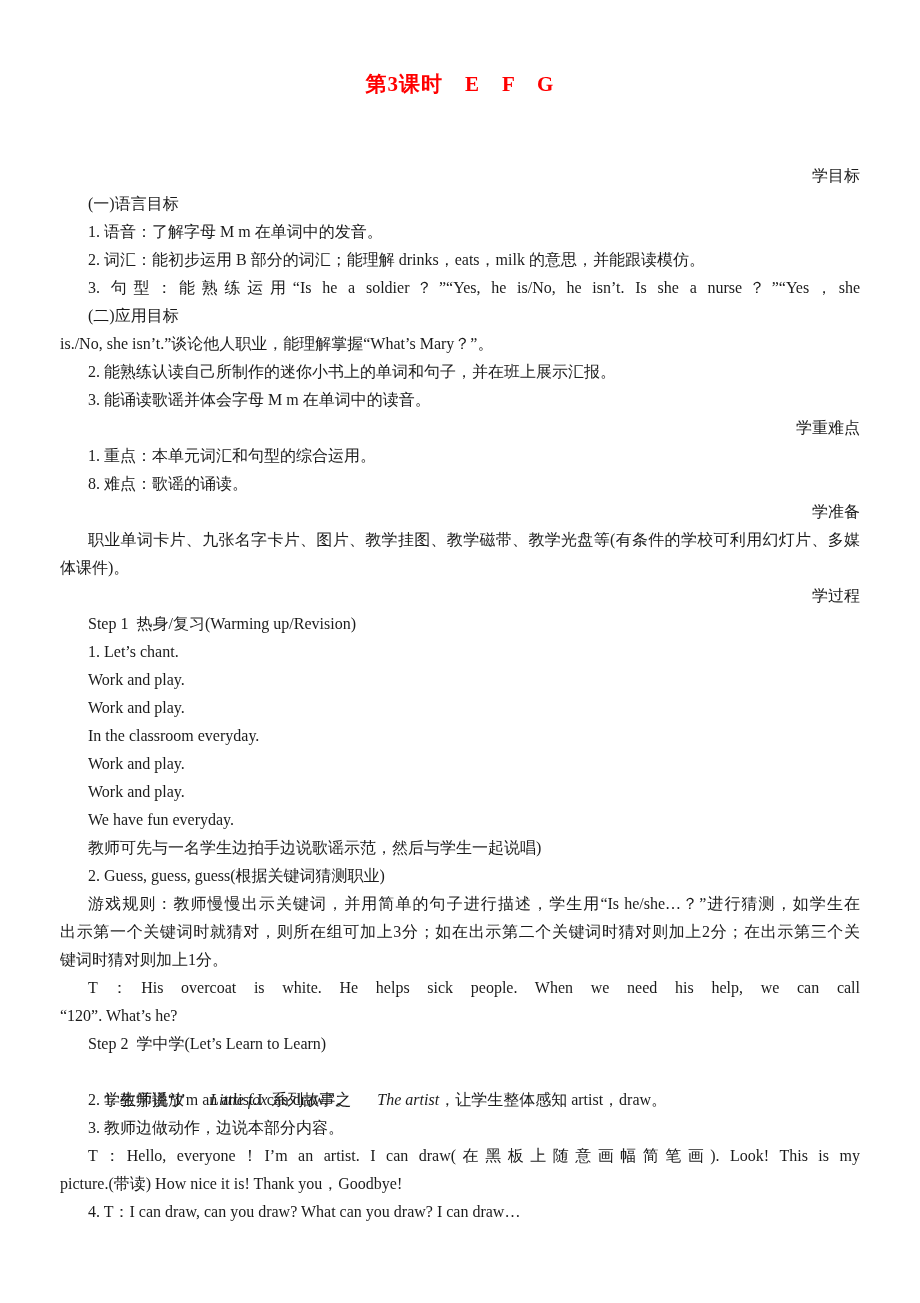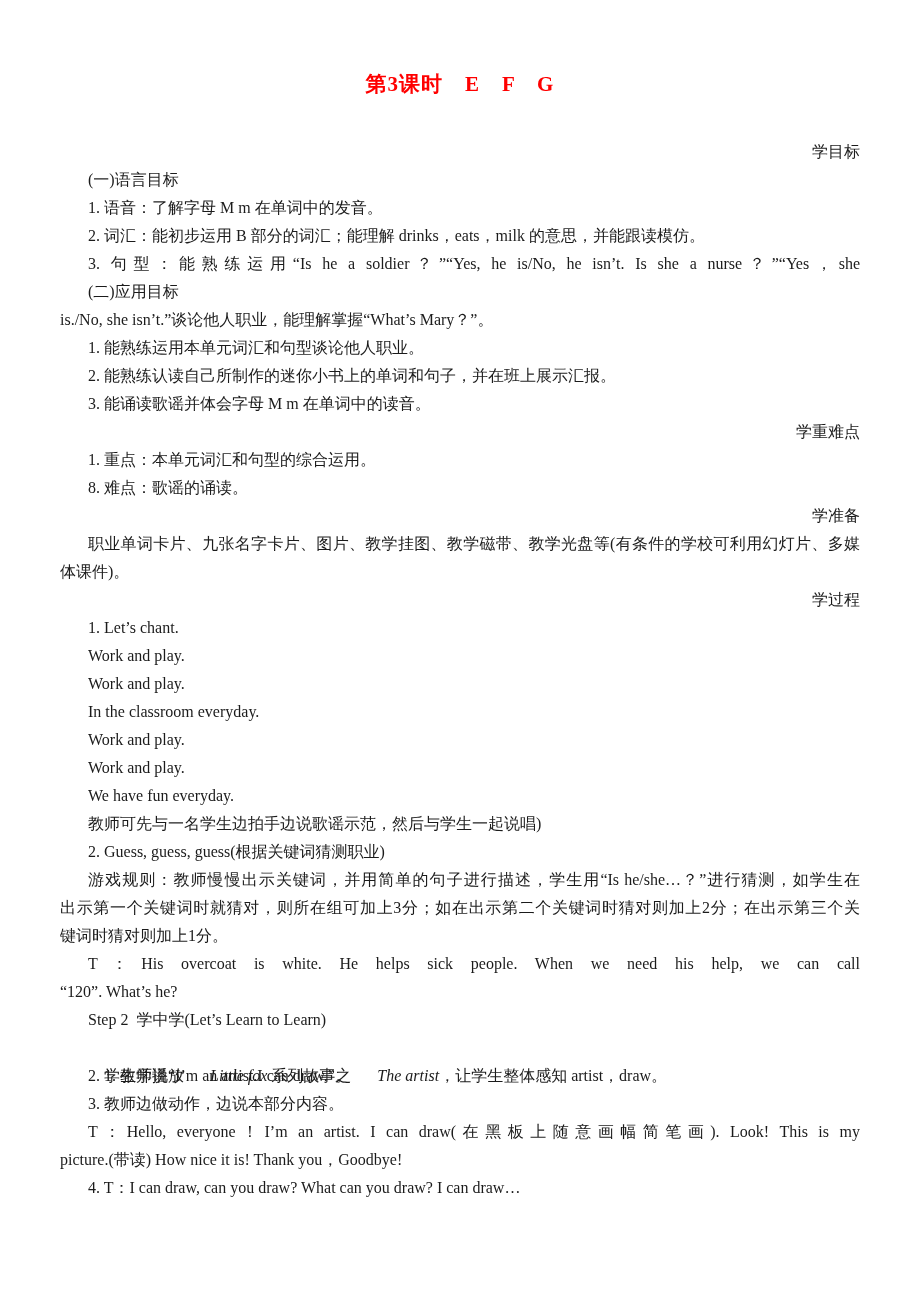--- a/index.html
+++ b/index.html
@@ -14,21 +14,21 @@
     color: #1b1b1b;
     font-family: "Liberation Serif", "DejaVu Serif", serif;
   }
   .doc {
     padding: 70px 60px 0 60px;
     width: 800px;
   }
   .title {
     height: 28px;
     line-height: 28px;
-    margin: 0 0 40px 0;
+    margin: 0 0 64px 0;
     text-align: center;
     font-size: 21px;
     font-weight: 700;
     white-space: pre;
     letter-spacing: 1px;
   }
   .line {
     height: 28px;
     line-height: 28px;
     font-size: 16px;
@@ -50,30 +50,30 @@
 
   <h1 class="title" style="color: rgb(255, 0, 0);">第3课时　E　F　G</h1>
 
   <div class="line center">学目标</div>
   <div class="line indent">(一)语言目标</div>
   <div class="line indent">1. 语音：了解字母 M m 在单词中的发音。</div>
   <div class="line indent">2. 词汇：能初步运用 B 部分的词汇；能理解 drinks，eats，milk 的意思，并能跟读模仿。</div>
   <div class="line indent justify">3. 句型：能熟练运用“Is he a soldier？”“Yes, he is/No, he isn’t. Is she a nurse？”“Yes，she</div>
   <div class="line indent">(二)应用目标</div>
   <div class="line">is./No, she isn’t.”谈论他人职业，能理解掌握“What’s Mary？”。</div>
-  <div class="line indent">1. 能熟练运用本单元词汇和句型谈论他人职业。</div>
   <div class="line indent">2. 能熟练认读自己所制作的迷你小书上的单词和句子，并在班上展示汇报。</div>
   <div class="line indent">3. 能诵读歌谣并体会字母 M m 在单词中的读音。</div>
   <div class="line center">学重难点</div>
   <div class="line indent">1. 重点：本单元词汇和句型的综合运用。</div>
   <div class="line indent">8. 难点：歌谣的诵读。</div>
   <div class="line center">学准备</div>
   <div class="line indent justify">职业单词卡片、九张名字卡片、图片、教学挂图、教学磁带、教学光盘等(有条件的学校可利用幻灯片、多媒</div>
   <div class="line">体课件)。</div>
   <div class="line center">学过程</div>
+  <div class="line indent">Step 1  热身/复习(Warming up/Revision)</div>
   <div class="line indent">1. Let’s chant.</div>
   <div class="line indent">Work and play.</div>
   <div class="line indent">Work and play.</div>
   <div class="line indent">In the classroom everyday.</div>
   <div class="line indent">Work and play.</div>
   <div class="line indent">Work and play.</div>
   <div class="line indent">We have fun everyday.</div>
   <div class="line indent">教师可先与一名学生边拍手边说歌谣示范，然后与学生一起说唱)</div>
   <div class="line indent">2. Guess, guess, guess(根据关键词猜测职业)</div>
   <div class="line indent justify">游戏规则：教师慢慢出示关键词，并用简单的句子进行描述，学生用“Is he/she…？”进行猜测，如学生在</div>

